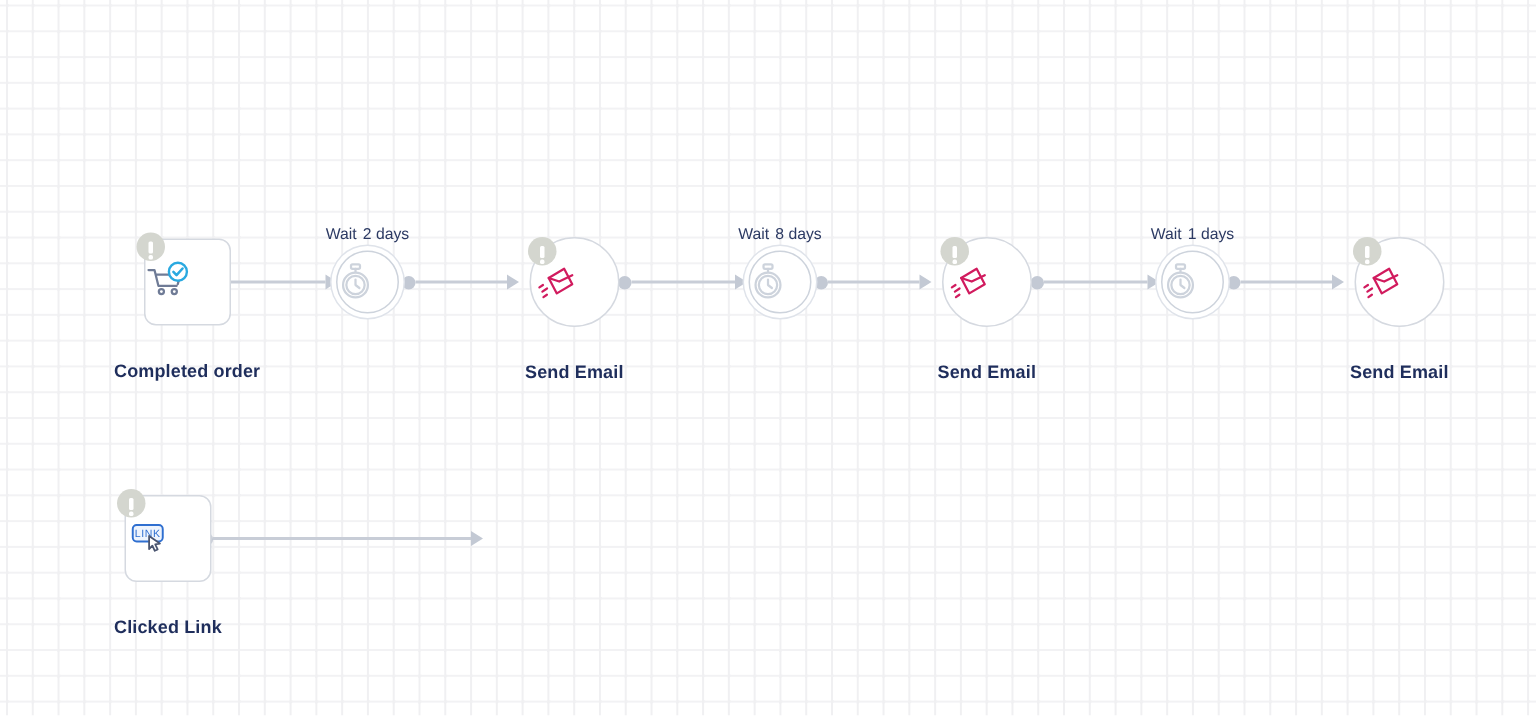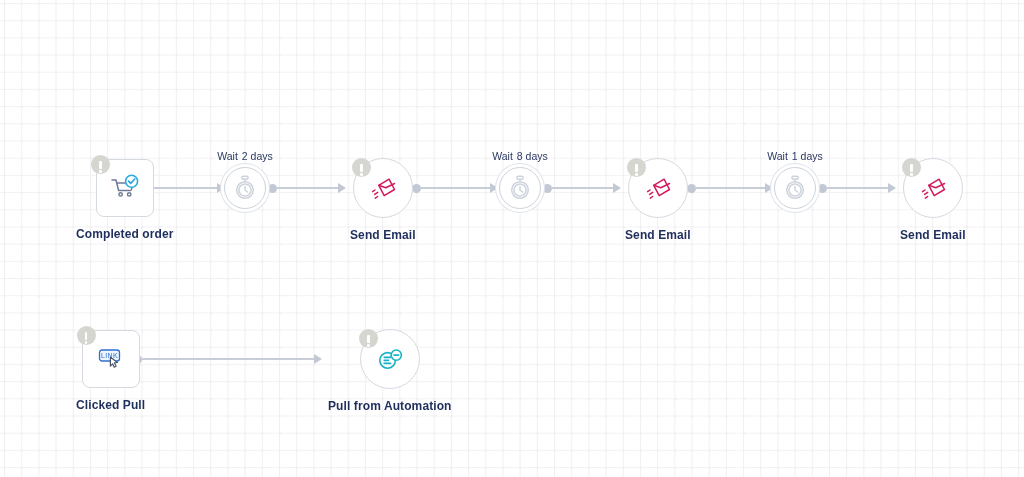--- a/index.html
+++ b/index.html
@@ -54,39 +54,38 @@
   .node {
     position: absolute;
     display: flex;
     flex-direction: column;
     align-items: center;
   }
   .node-shape {
     position: relative;
     display: flex;
     align-items: center;
-    justify-content: center;
     background: #ffffff;
     border: 1px solid #d5d9e0;
   }
   .node-shape.square {
     width: 58px; height: 58px;
     border-radius: 8px;
   }
   .node-shape.circle {
     width: 60px; height: 60px;
     border-radius: 50%;
   }
   .node-shape.circle.wait {
     width: 42px; height: 42px;
     border: 1px solid #cdd3dc;
     box-shadow: 0 0 0 3px #ffffff, 0 0 0 4px #dfe3ea;
   }
   .node-label {
-    margin-top: 10px;
+    margin-top: 23px;
     font-size: 12px;
     font-weight: bold;
     color: #1f2e5c;
     white-space: nowrap;
     letter-spacing: .1px;
   }
   .wait-label {
     position: absolute;
     bottom: calc(100% + 6px);
     left: 50%;
@@ -315,38 +314,17 @@
         <span class="bang"></span>
       </div>
       <span>
         <svg width="32" height="26" viewBox="0 0 32 26">
           <rect x="4.5" y="4" width="20" height="11" rx="2.6" fill="#eef4fd" stroke="#2f6fd0" stroke-width="1.3"></rect>
           <text x="14.5" y="12" font-family="Liberation Sans, sans-serif" font-size="7" fill="#2f6fd0" text-anchor="middle" letter-spacing="0.4">LINK</text>
           <path d="M15.4 11.3l7.2 5.1-3.1.5 1.6 3.4-1.9.9-1.6-3.4-2.2 2.2z" fill="#ffffff" stroke="#4a5570" stroke-width="1.2" stroke-linejoin="round"></path>
         </svg>
       </span>
     </div>
-    <div class="node-label">Clicked Pull</div>
-  </div>
-
-  <div class="node" style="left:328px; top:329px;">
-    <div class="node-shape circle big-badge">
-      <div class="badge">
-        <span class="bang"></span>
-      </div>
-      <span>
-        <svg width="32" height="30" viewBox="0 0 32 30">
-          <circle cx="13.6" cy="16.4" r="7.8" fill="#ffffff" stroke="#18b2c4" stroke-width="1.6"></circle>
-          <g stroke="#18b2c4" stroke-width="1.6" stroke-linecap="round">
-            <path d="M10.2 13.4h6.4"></path>
-            <path d="M10.2 16.4h4.3"></path>
-            <path d="M10.2 19.4h6.4"></path>
-          </g>
-          <path d="M17.2 12.1l3.4-3.4" stroke="#18b2c4" stroke-width="1.6" stroke-linecap="round" fill="none"></path>
-          <circle cx="22.3" cy="11.1" r="5.1" fill="#ffffff" stroke="#18b2c4" stroke-width="1.6"></circle>
-          <path d="M20 11.1h4.6" stroke="#18b2c4" stroke-width="1.6" stroke-linecap="round"></path>
-        </svg>
-      </span>
-    </div>
-    <div class="node-label">Pull from Automation</div>
-  </div>
+    <div class="node-label">Clicked Link</div>
+  </div>
+
 
 </div>
 
 </body></html>

